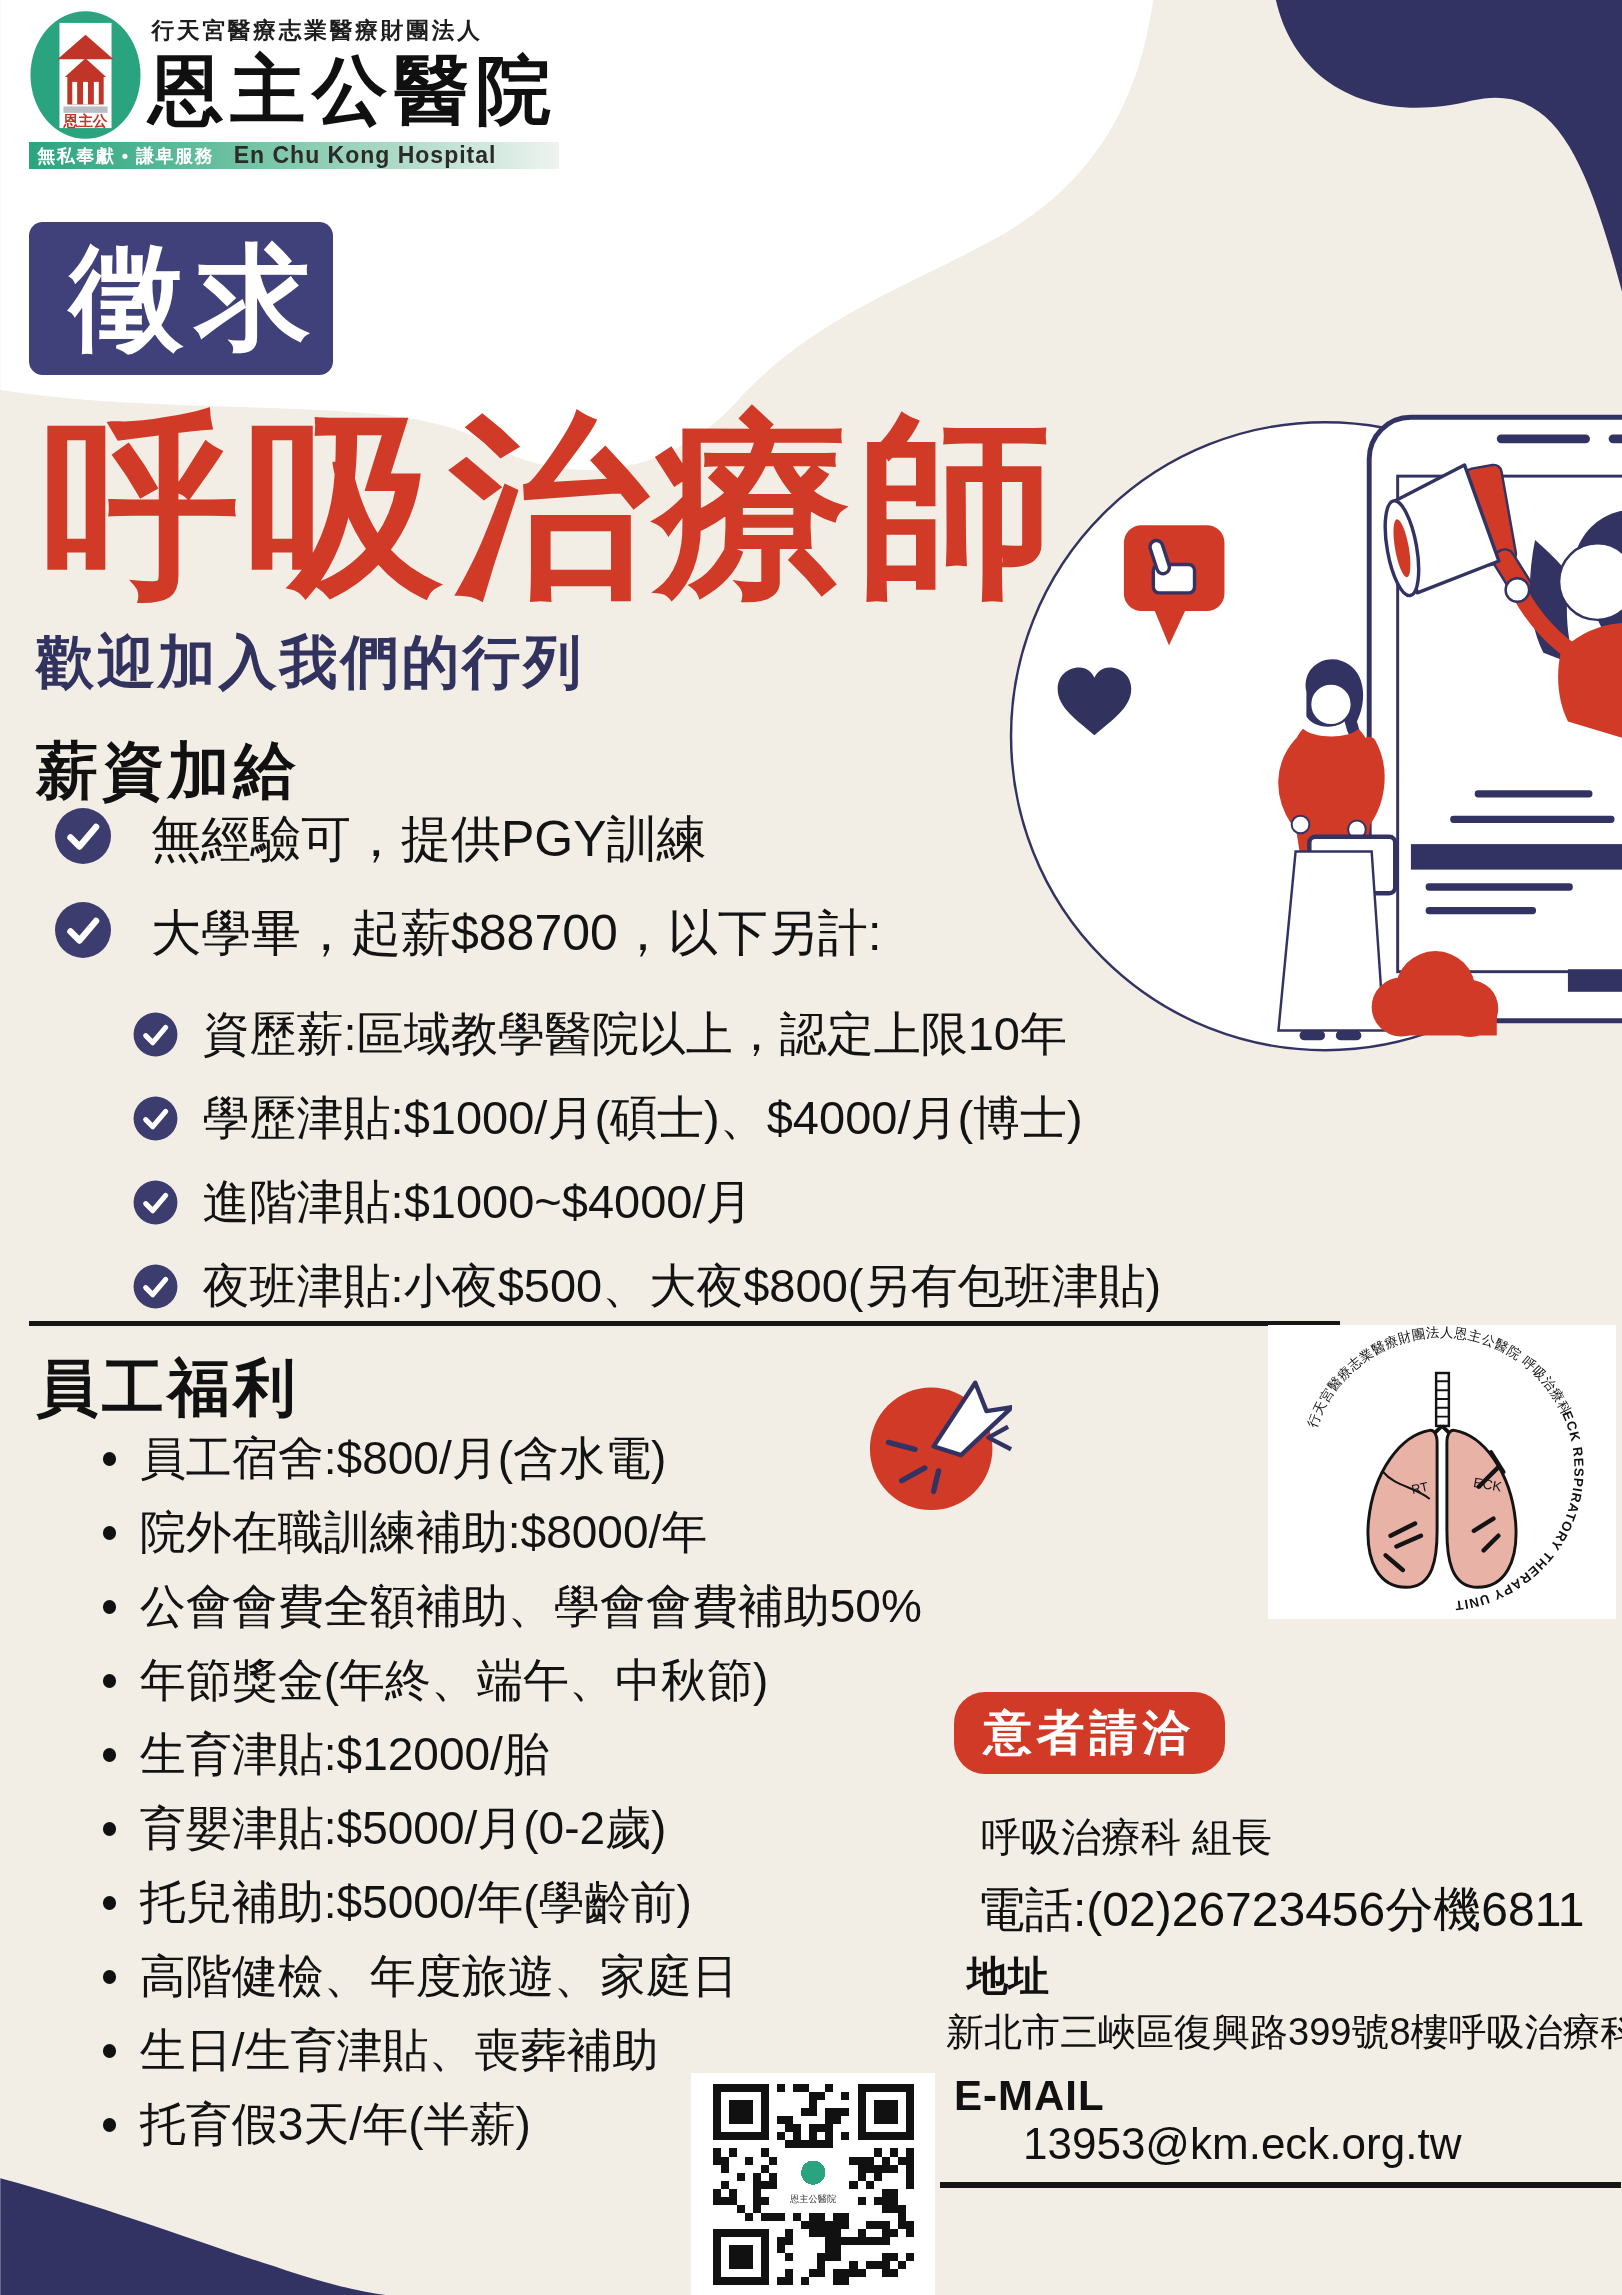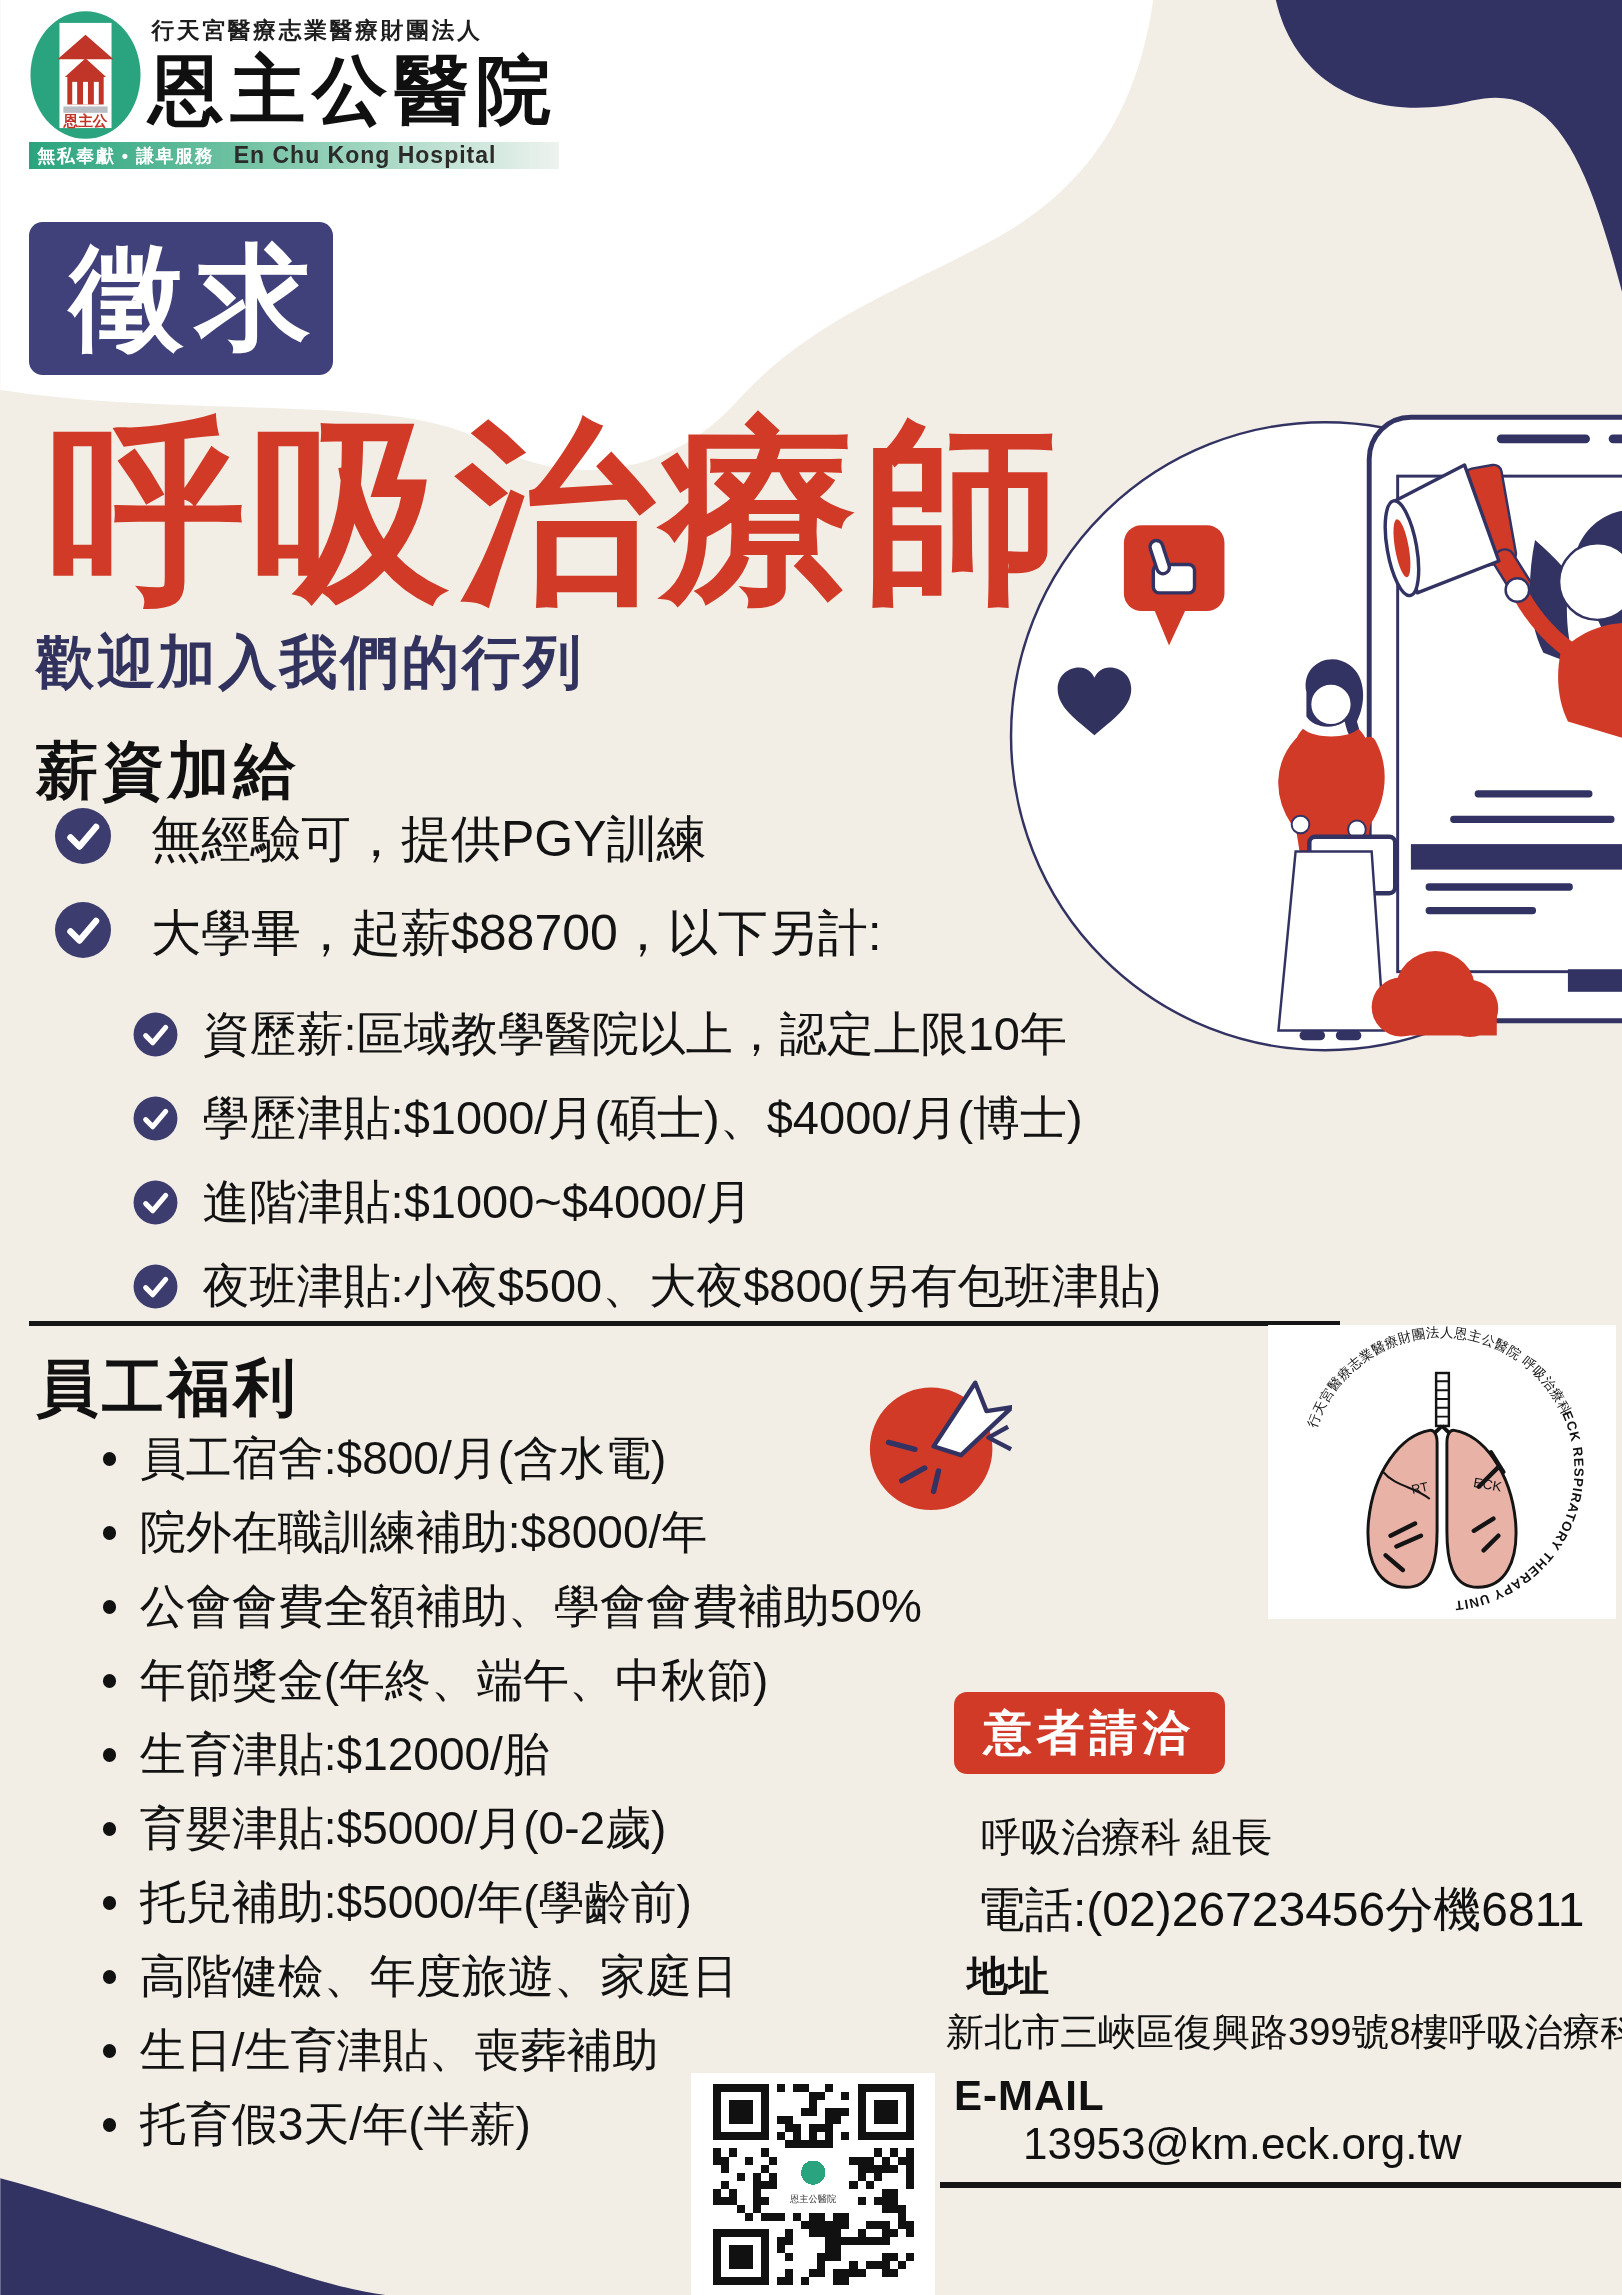--- a/index.html
+++ b/index.html
@@ -17,42 +17,42 @@
              font-family:"Liberation Serif","DejaVu Serif",serif;color:#101010;}
   .logo-bar{position:absolute;left:0;top:133px;width:530px;height:27.5px;
             background:linear-gradient(90deg,#2aa47e 0%,#6fc2a2 40%,#eef3ef 100%);
             display:flex;align-items:center;}
   .logo-motto{font-size:18px;font-weight:bold;color:#ffffff;margin-left:7.9px;letter-spacing:1.5px;white-space:nowrap;text-align:right;}
   .logo-en{font-size:23px;font-weight:bold;color:#2b2b2b;margin-left:19.6px;letter-spacing:1px;white-space:nowrap;}
   
   .badge{left:29.4px;top:222px;width:304px;height:153px;background:#40407a;border-radius:13.7px;
          display:flex;align-items:center;justify-content:center;z-index:2;}
   .badge span{font-size:114px;font-weight:bold;color:#ffffff;letter-spacing:12.8px;margin-left:30px;}
-  .title{left:33px;top:398px;margin:15px;font-size:197px;line-height:1.02;font-weight:bold;color:#d23a28;letter-spacing:6.9px;z-index:2;}
+  .title{left:33px;top:398px;margin:9px;font-size:197px;line-height:1.02;font-weight:bold;color:#d23a28;letter-spacing:6.9px;z-index:2;}
   .subtitle{left:36px;top:624px;margin:0;font-size:58px;font-weight:bold;color:#32325e;letter-spacing:2.9px;z-index:2;}
   .sec{margin:0;font-size:62px;font-weight:bold;color:#111111;letter-spacing:3.9px;z-index:2;}
   .sec-salary{left:36px;top:729px;}
   .sec-benefits{left:36px;top:1346px;}
   
   .checks{left:53px;top:806px;z-index:2;}
   .checks .row{height:94px;display:flex;align-items:flex-start;gap:38px;}
   .checks .row svg{width:60px;height:60px;flex:0 0 auto;}
   .checks .row span{font-size:50px;color:#131313;white-space:nowrap;}
   .subchecks{left:132px;top:992px;z-index:2;}
   .subchecks .row{height:84px;display:flex;align-items:center;gap:23.6px;}
   .subchecks .row svg{width:47px;height:47px;flex:0 0 auto;}
   .subchecks .row span{font-size:47px;color:#131313;white-space:nowrap;}
   .divider{left:29.4px;top:1321px;width:1311px;height:5.4px;background:#161616;z-index:2;}
   
   .bullets{left:103px;top:1422px;margin:0;padding:0;list-style:none;z-index:2;}
   .bullets li{height:74px;display:flex;align-items:center;gap:23.6px;}
   .bullets .dot{width:13.2px;height:13.2px;border-radius:50%;background:#111;flex:0 0 auto;}
   .bullets li span.txt{font-size:46px;color:#131313;white-space:nowrap;}
   
-  .contact-badge{left:954px;top:1692px;width:271px;height:82px;background:#d23a28;border-radius:13px;
+  .contact-badge{left:954px;top:1692px;width:271px;height:82px;background:#d23a28;border-radius:31px;
                  display:flex;align-items:center;justify-content:center;z-index:2;}
   .contact-badge span{font-size:48px;font-weight:bold;color:#fff;letter-spacing:4.9px;}
   .contact-person{left:981px;top:1810px;font-size:40px;color:#111;z-index:2;white-space:nowrap;}
   .contact-phone{left:977px;top:1878px;font-size:48px;color:#111;z-index:2;white-space:nowrap;}
   .addr-label{left:947px;top:1949px;font-size:41px;font-weight:bold;color:#111;z-index:2;margin-left:20px;}
   .addr{left:946px;top:2007px;font-size:38px;color:#111;z-index:2;white-space:nowrap;}
   .email-label{left:954px;top:2072px;font-size:42px;font-weight:bold;color:#111;letter-spacing:1px;z-index:2;}
   .email{left:1023px;top:2119px;font-size:44px;color:#111;z-index:2;white-space:nowrap;}
   .email-underline{left:940px;top:2182px;width:681px;height:6.4px;background:#161616;z-index:2;}
   

